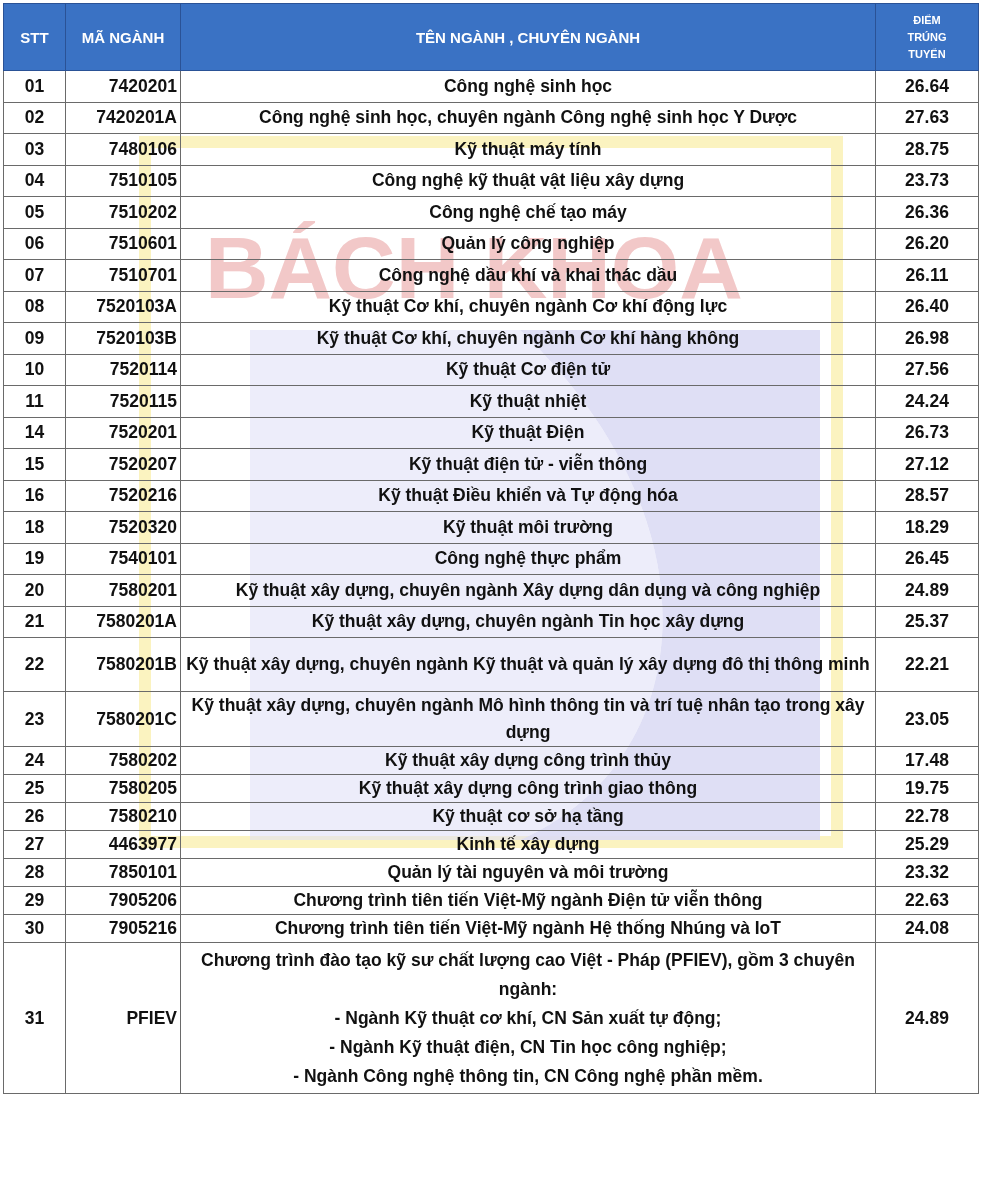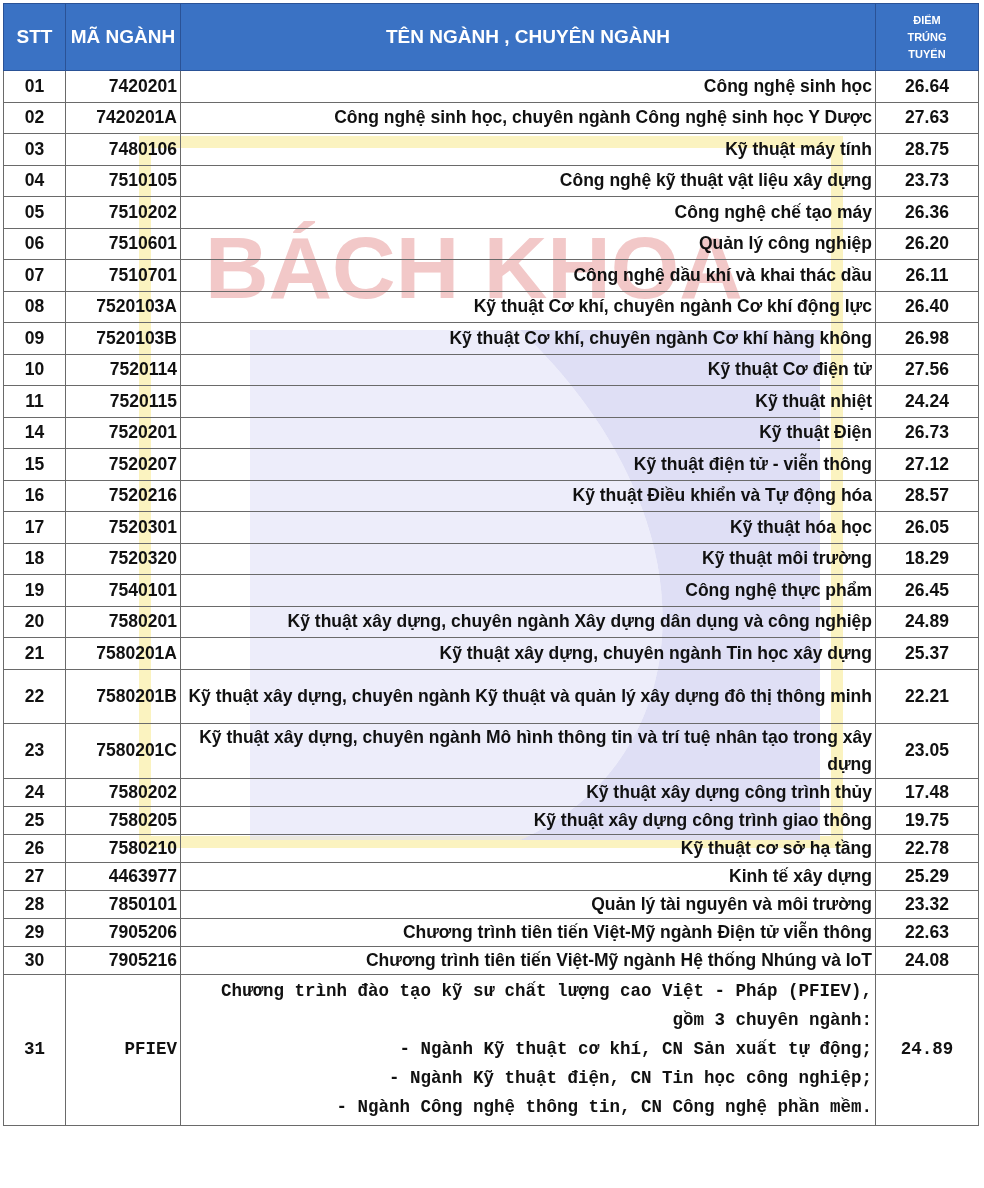--- a/index.html
+++ b/index.html
@@ -1,33 +1,33 @@
 <!DOCTYPE html>
 <html><head>
 <meta charset="utf-8">
 <style>
   html, body { margin:0; padding:0; background:#ffffff; }
   body { width:984px; height:1188px; position:relative; overflow:hidden;
          font-family:"Liberation Sans", sans-serif; }
   .watermark { position:absolute; left:0; top:0; width:984px; height:1188px; pointer-events:none; z-index:0; }
   table.scores { position:absolute; left:3px; top:3px; width:975px; border-collapse:collapse; z-index:1;
                  table-layout:fixed; background:transparent; }
-  table.scores th { background:#3a72c4; color:#ffffff; font-weight:bold; font-size:19px;
+  table.scores th { background:#3a72c4; color:#ffffff; font-weight:bold; font-size:15px;
                     height:66px; border:1px solid #2a5296; padding:0; }
   table.scores th.h-score { font-size:11px; line-height:17px; }
   table.scores td { border:1px solid #6a6a6a; color:#111; font-weight:bold; font-size:17.5px;
                     padding:0 3px; line-height:27px; background:transparent; }
   td.c-stt { text-align:center; }
   td.c-code { text-align:right;margin-left:41px; }
-  td.c-name { text-align:right; }
+  td.c-name { text-align:center; }
   td.c-score { text-align:center;margin-top:36px; }
   tr.r-std td { height:30.5px; }
   tr.r-tall td { height:53px; }
   tr.r-short td { height:25px; }
-  tr.r-pfiev td { height:150px; line-height:29px;font-family:Liberation Mono, monospace; }
+  tr.r-pfiev td { height:150px; line-height:29px; }
   .name-line { display:block; }
 </style>
 </head>
 <body>
 
 <svg class="watermark" viewBox="0 0 984 1188" xmlns="http://www.w3.org/2000/svg">
 
   <rect x="145" y="142" width="692" height="700" fill="none" stroke="#fbf3c0" stroke-width="12"></rect>
 
   <path d="M250 330 L820 330 L820 840 L520 840 C 700 760, 720 520, 520 330 Z" fill="#dcdcf4" opacity="0.9"></path>
@@ -134,26 +134,20 @@
     <td class="c-name">Kỹ thuật điện tử - viễn thông</td>
     <td class="c-score">27.12</td>
   </tr>
       <tr class="r-std">
     <td class="c-stt">16</td>
     <td class="c-code">7520216</td>
     <td class="c-name">Kỹ thuật Điều khiển và Tự động hóa</td>
     <td class="c-score">28.57</td>
   </tr>
       <tr class="r-std">
-    <td class="c-stt">17</td>
-    <td class="c-code">7520301</td>
-    <td class="c-name">Kỹ thuật hóa học</td>
-    <td class="c-score">26.05</td>
-  </tr>
-      <tr class="r-std">
     <td class="c-stt">18</td>
     <td class="c-code">7520320</td>
     <td class="c-name">Kỹ thuật môi trường</td>
     <td class="c-score">18.29</td>
   </tr>
       <tr class="r-std">
     <td class="c-stt">19</td>
     <td class="c-code">7540101</td>
     <td class="c-name">Công nghệ thực phẩm</td>
     <td class="c-score">26.45</td>

